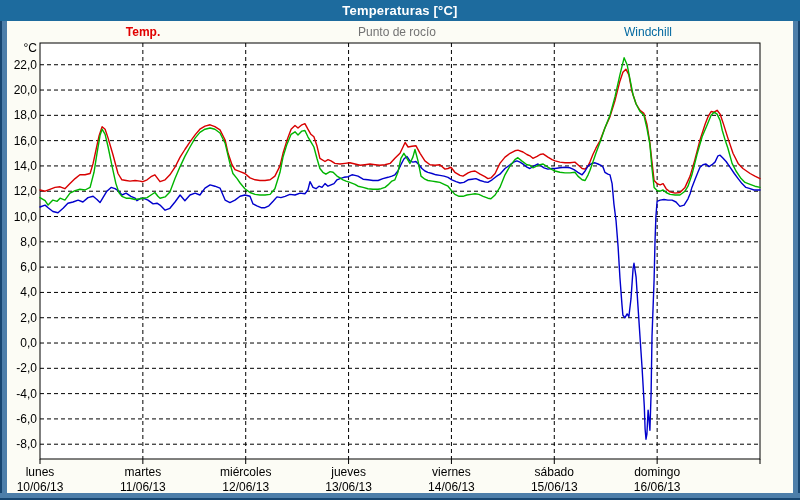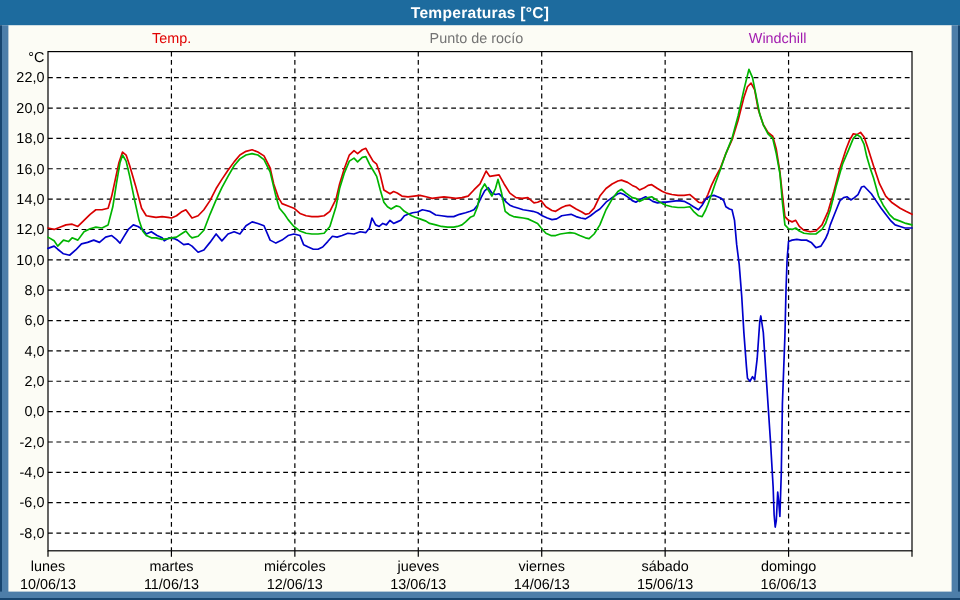--- a/index.html
+++ b/index.html
@@ -26,27 +26,27 @@
   text{font-family:"Liberation Sans",sans-serif;}
 </style>
 </head>
 <body>
 
 <div class="window">
   <div class="titlebar">
     <span>Temperaturas [°C]</span>
   </div>
 
-  <div class="legend-item" id="legend-0" style="left: 143px; color: rgb(225, 0, 0);">
+  <div class="legend-item" id="legend-0" style="left: 143px; color: rgb(225, 0, 0); font-weight: bold;">
     <span>Temp.</span>
   </div>
   <div class="legend-item" id="legend-1" style="left: 397px; color: #737373;">
     <span>Punto de rocío</span>
   </div>
-  <div class="legend-item" id="legend-2" style="left: 648px; color: #a21caf;">
+  <div class="legend-item" id="legend-2" style="left: 648px; color: #0369a1;">
     <span>Windchill</span>
   </div>
 
   <svg class="chart" id="chart" width="800" height="500" viewBox="0 0 800 500">
       <rect x="40" y="43" width="720" height="416" fill="#ffffff" stroke="none"></rect>
       <line x1="40" y1="64.74" x2="760" y2="64.74" stroke="#000" stroke-width="1" stroke-dasharray="4 3"></line>
       <text x="37" y="68.74" text-anchor="end" font-size="12">22,0</text>
       <line x1="40" y1="90.038" x2="760" y2="90.038" stroke="#000" stroke-width="1" stroke-dasharray="4 3"></line>
       <text x="37" y="94.038" text-anchor="end" font-size="12">20,0</text>
       <line x1="40" y1="115.33599999999998" x2="760" y2="115.33599999999998" stroke="#000" stroke-width="1" stroke-dasharray="4 3"></line>

